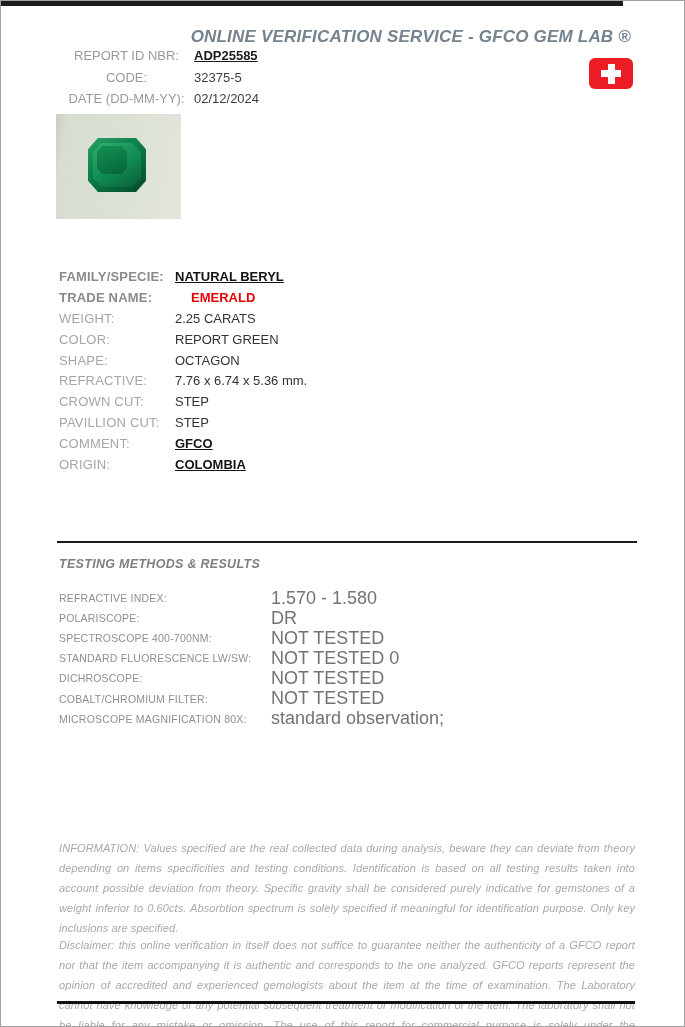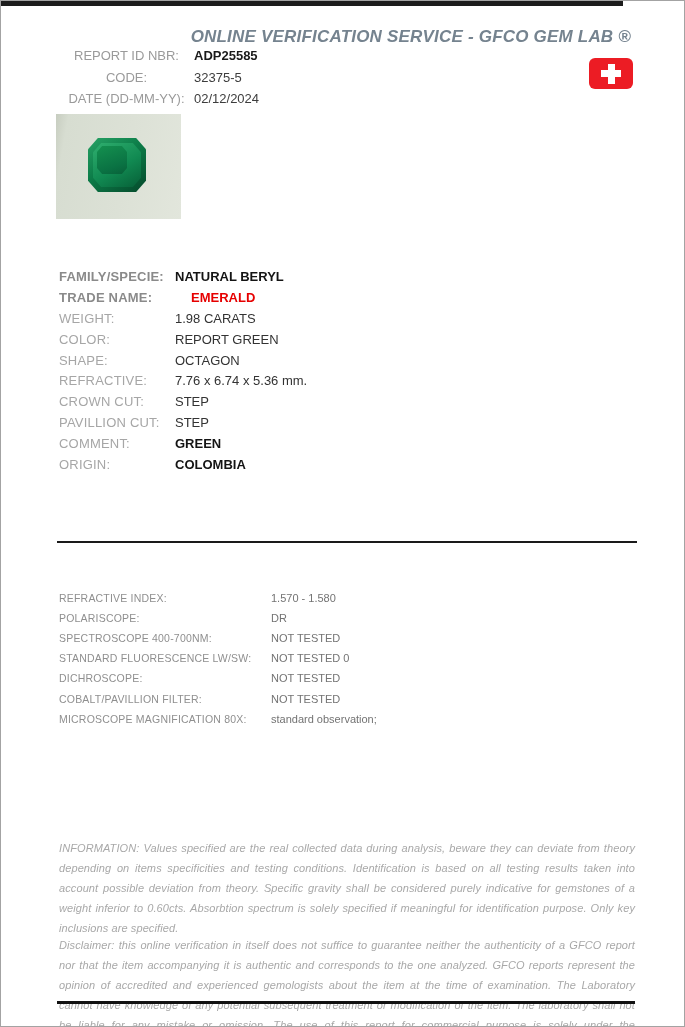--- a/index.html
+++ b/index.html
@@ -14,21 +14,21 @@
   
   .service-title {
     position:absolute; top:26px; right:53px;
     font-size:17px; font-weight:bold; font-style:italic; color:#75838f;
     letter-spacing:0.2px;
   }
   .header-fields { position:absolute; left:58px; top:44px;text-align:center; }
   .field-row { display:flex; height:21.5px; align-items:center; }
   .field-row .lbl { width:135px; font-size:13px; color:#9a9a9a; }
   .field-row .val { font-size:13px; color:#3d3d3d; }
-  .val.b { font-weight:bold; color:#1a1a1a; }
+  .val.b { font-weight:bold; color:#1a1a1a;text-decoration:underline; }
   .flag {
     position:absolute; left:588px; top:57px; width:44px; height:31px;
     background:#ec1c24; border-radius:6px;
   }
   .flag .cross-v { position:absolute; left:18.5px; top:5.5px; width:7px; height:20px; background:#ffffff; }
   .flag .cross-h { position:absolute; left:12px; top:12px; width:20px; height:7px; background:#ffffff; }
 
   
   .photo {
     position:absolute; left:55px; top:113px; width:125px; height:105px;
@@ -62,21 +62,21 @@
 
   
   .divider { position:absolute; left:56px; top:540px; width:580px; height:2px; background:#1a1a1a; }
   .testing-title {
     position:absolute; left:58px; top:556px;
     font-size:12.5px; font-weight:bold; font-style:italic; color:#7f7f7f; letter-spacing:0.3px;
   }
   .testing { position:absolute; left:58px; top:587px; }
   .testing .field-row { height:20.1px; }
   .testing .lbl { width:212px; font-size:10.5px; color:#8f8f8f; letter-spacing:0.2px; }
-  .testing .val { font-size:11px; color:#737373; }
+  .testing .val { font-size:18px; color:#737373; }
 
   
   .para {
     position:absolute; left:58px; width:576px;
     font-size:11px; font-style:italic; color:#a8a8a8;
     line-height:20px; text-align:justify; letter-spacing:0.1px;
   }
   .para.info { top:837px; }
   .para.disc { top:934px; }
   .bottom-line { position:absolute; left:56px; top:1000px; width:578px; height:3px; background:#111; }
@@ -120,21 +120,21 @@
     <div class="field-row">
       <span class="lbl b">FAMILY/SPECIE:</span>
       <span class="val b">NATURAL BERYL</span>
     </div>
     <div class="field-row">
       <span class="lbl b">TRADE NAME:</span>
       <span class="val red">EMERALD</span>
     </div>
     <div class="field-row">
       <span class="lbl">WEIGHT:</span>
-      <span class="val">1.98 CARATS</span>
+      <span class="val">2.25 CARATS</span>
     </div>
     <div class="field-row">
       <span class="lbl">COLOR:</span>
       <span class="val">REPORT GREEN</span>
     </div>
     <div class="field-row">
       <span class="lbl">SHAPE:</span>
       <span class="val">OCTAGON</span>
     </div>
     <div class="field-row">
@@ -144,29 +144,30 @@
     <div class="field-row">
       <span class="lbl">CROWN CUT:</span>
       <span class="val">STEP</span>
     </div>
     <div class="field-row">
       <span class="lbl">PAVILLION CUT:</span>
       <span class="val">STEP</span>
     </div>
     <div class="field-row">
       <span class="lbl">COMMENT:</span>
-      <span class="val b">GREEN</span>
+      <span class="val b">GFCO</span>
     </div>
     <div class="field-row">
       <span class="lbl">ORIGIN:</span>
       <span class="val b">COLOMBIA</span>
     </div>
   </div>
 
   <div class="divider"></div>
+  <div class="testing-title">TESTING METHODS &amp; RESULTS</div>
 
   <div class="testing">
     <div class="field-row">
       <span class="lbl">REFRACTIVE INDEX:</span>
       <span class="val">1.570 - 1.580</span>
     </div>
     <div class="field-row">
       <span class="lbl">POLARISCOPE:</span>
       <span class="val">DR</span>
     </div>
@@ -176,21 +177,21 @@
     </div>
     <div class="field-row">
       <span class="lbl">STANDARD FLUORESCENCE LW/SW:</span>
       <span class="val">NOT TESTED 0</span>
     </div>
     <div class="field-row">
       <span class="lbl">DICHROSCOPE:</span>
       <span class="val">NOT TESTED</span>
     </div>
     <div class="field-row">
-      <span class="lbl">COBALT/PAVILLION FILTER:</span>
+      <span class="lbl">COBALT/CHROMIUM FILTER:</span>
       <span class="val">NOT TESTED</span>
     </div>
     <div class="field-row">
       <span class="lbl">MICROSCOPE MAGNIFICATION 80X:</span>
       <span class="val">standard observation;</span>
     </div>
   </div>
 
   <div class="para info">INFORMATION: Values specified are the real collected data during analysis, beware they can deviate from theory depending on items specificities and testing conditions. Identification is based on all testing results taken into account possible deviation from theory. Specific gravity shall be considered purely indicative for gemstones of a weight inferior to 0.60cts. Absorbtion spectrum is solely specified if meaningful for identification purpose. Only key inclusions are specified.</div>
   <div class="para disc">Disclaimer: this online verification in itself does not suffice to guarantee neither the authenticity of a GFCO report nor that the item accompanying it is authentic and corresponds to the one analyzed. GFCO reports represent the opinion of accredited and experienced gemologists about the item at the time of examination. The Laboratory cannot have knowledge of any potential subsequent treatment or modification of the item. The laboratory shall not be liable for any mistake or omission. The use of this report for commercial purpose is solely under the responsibility of the trader.</div>

